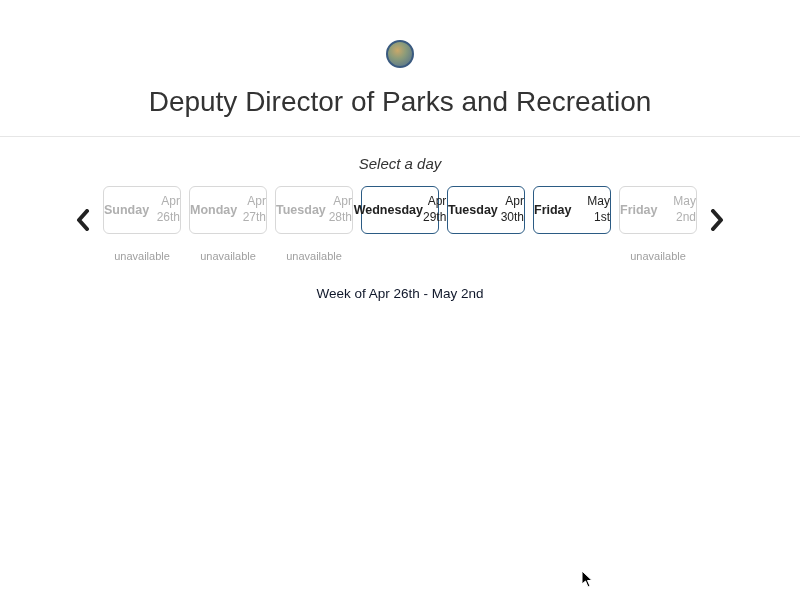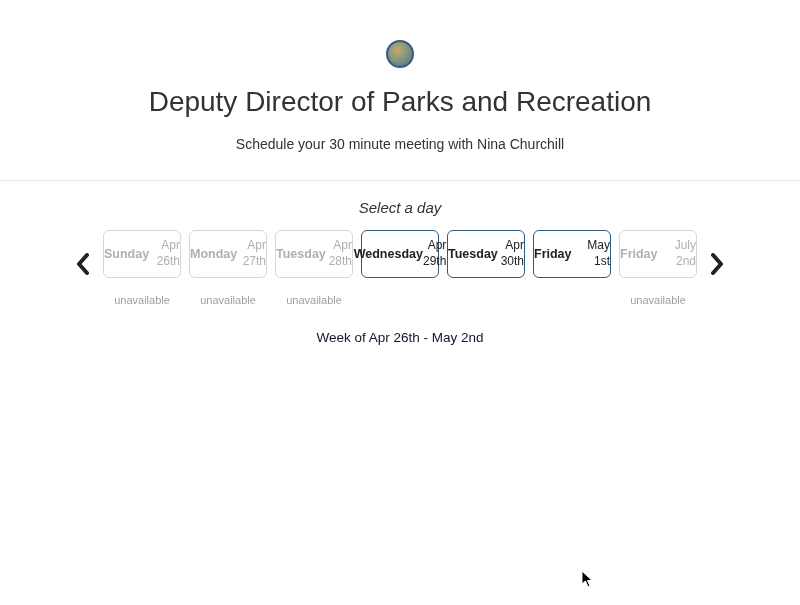--- a/index.html
+++ b/index.html
@@ -121,21 +121,20 @@
       top: 570px;
       pointer-events: none;
     }
   </style>
 </head>
 <body>
 
 <div class="header">
   <div class="logo"></div>
   <h1 class="title">Deputy Director of Parks and Recreation</h1>
-  <div class="subtitle">Schedule your 30 minute meeting with Nina Churchill</div>
 </div>
 
 <hr class="divider">
 
 <div class="select-label">Select a day</div>
 
 <div class="week-row">
   <div class="nav-arrow">
     <svg width="16" height="22" viewBox="0 0 16 22">
         <path d="M12 2 L4 11 L12 20" fill="none" stroke="#222" stroke-width="4" stroke-linecap="round" stroke-linejoin="round"></path>
@@ -183,21 +182,21 @@
   <div class="day-col">
     <div class="day-card available">
       <div class="day-name">Friday</div>
       <div class="day-date">May 1st</div>
     </div>
   </div>
 
   <div class="day-col">
     <div class="day-card unavailable">
       <div class="day-name">Friday</div>
-      <div class="day-date">July 2nd</div>
+      <div class="day-date">May 2nd</div>
     </div>
     <div class="unavail-label">unavailable</div>
   </div>
 
   <div class="nav-arrow">
     <svg width="16" height="22" viewBox="0 0 16 22">
         <path d="M4 2 L12 11 L4 20" fill="none" stroke="#222" stroke-width="4" stroke-linecap="round" stroke-linejoin="round"></path>
       </svg>
   </div>
 </div>

